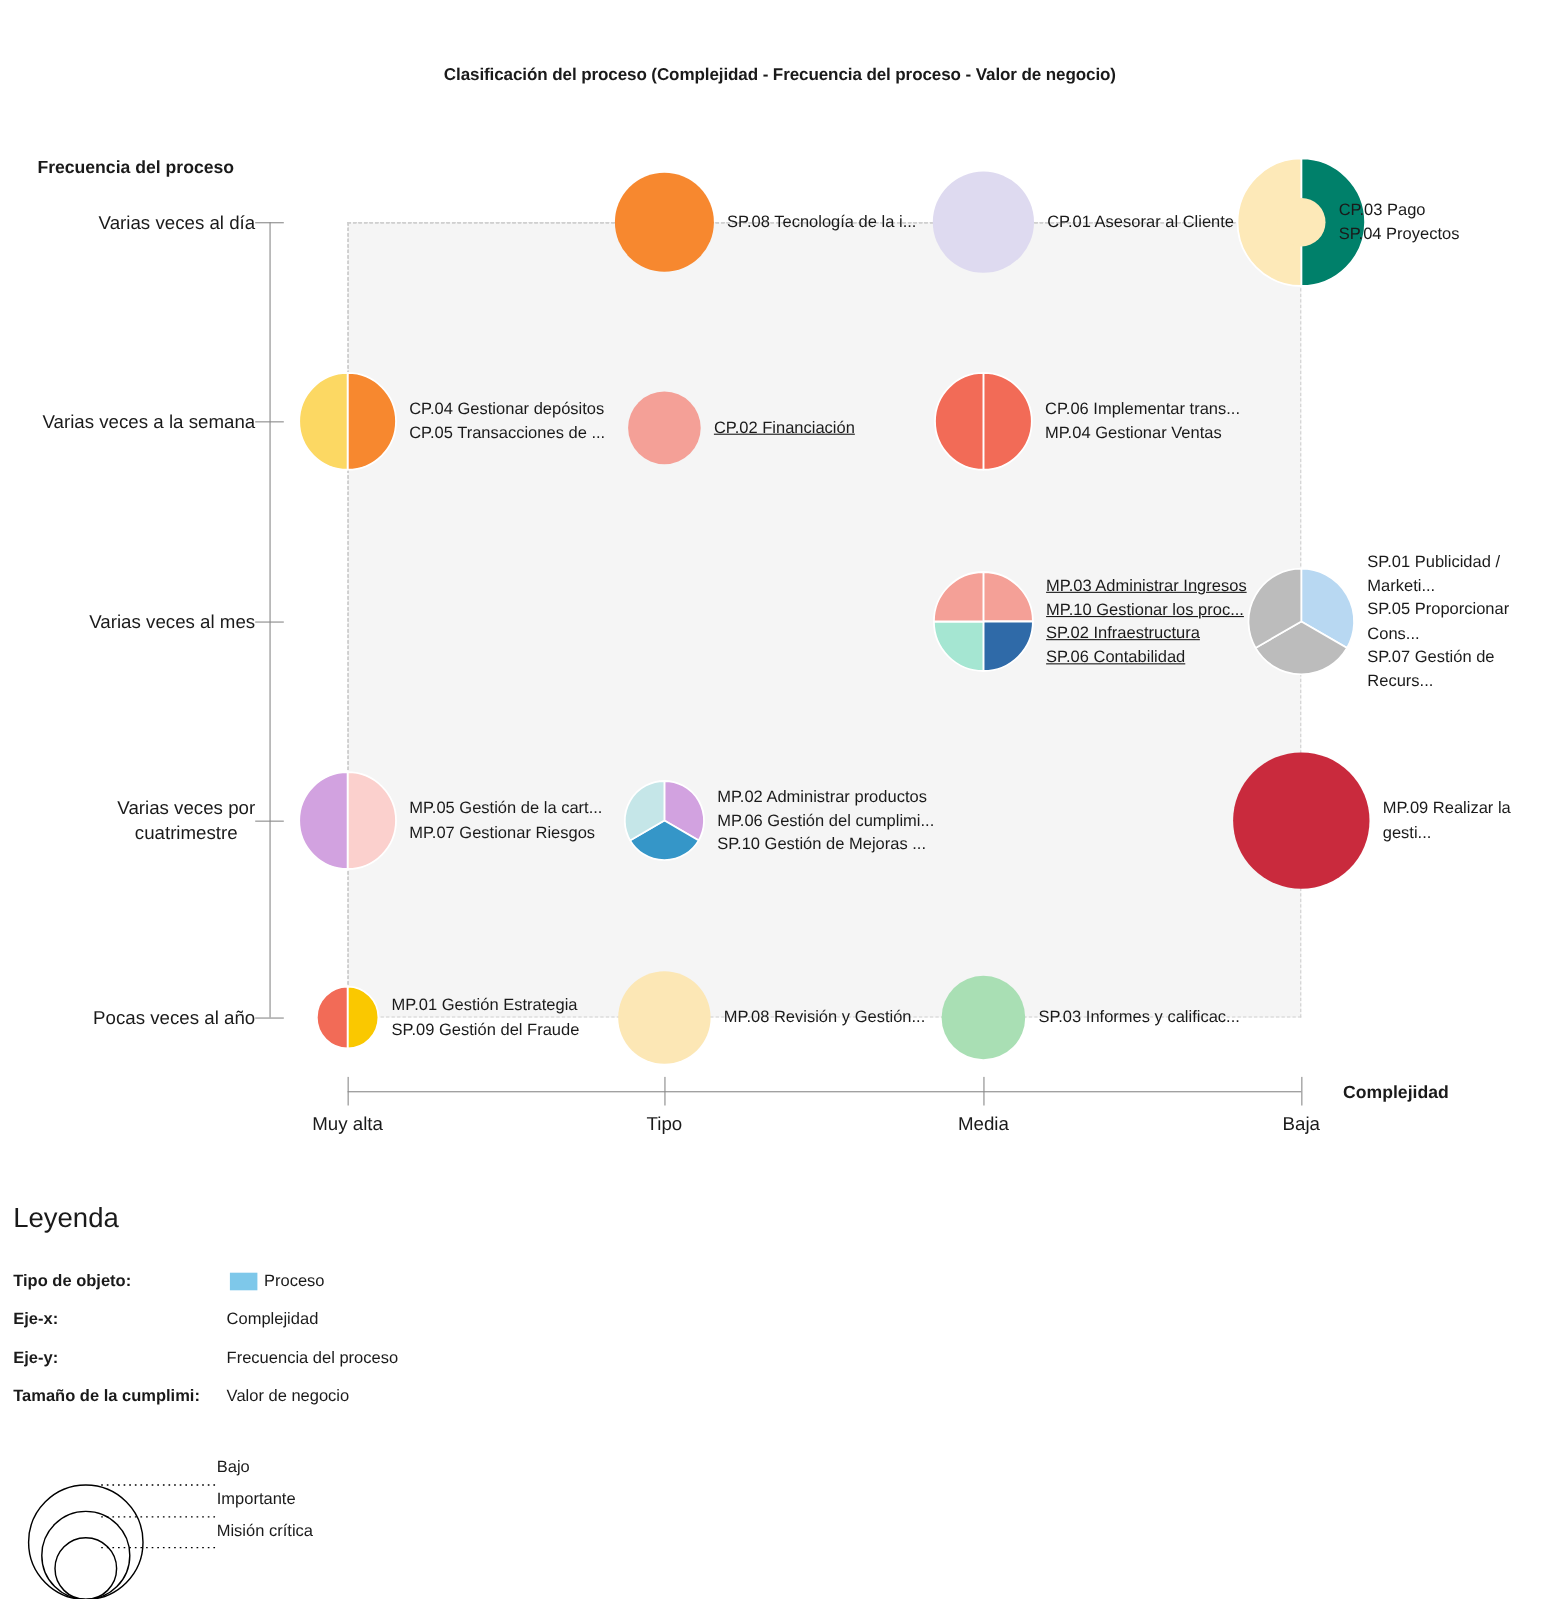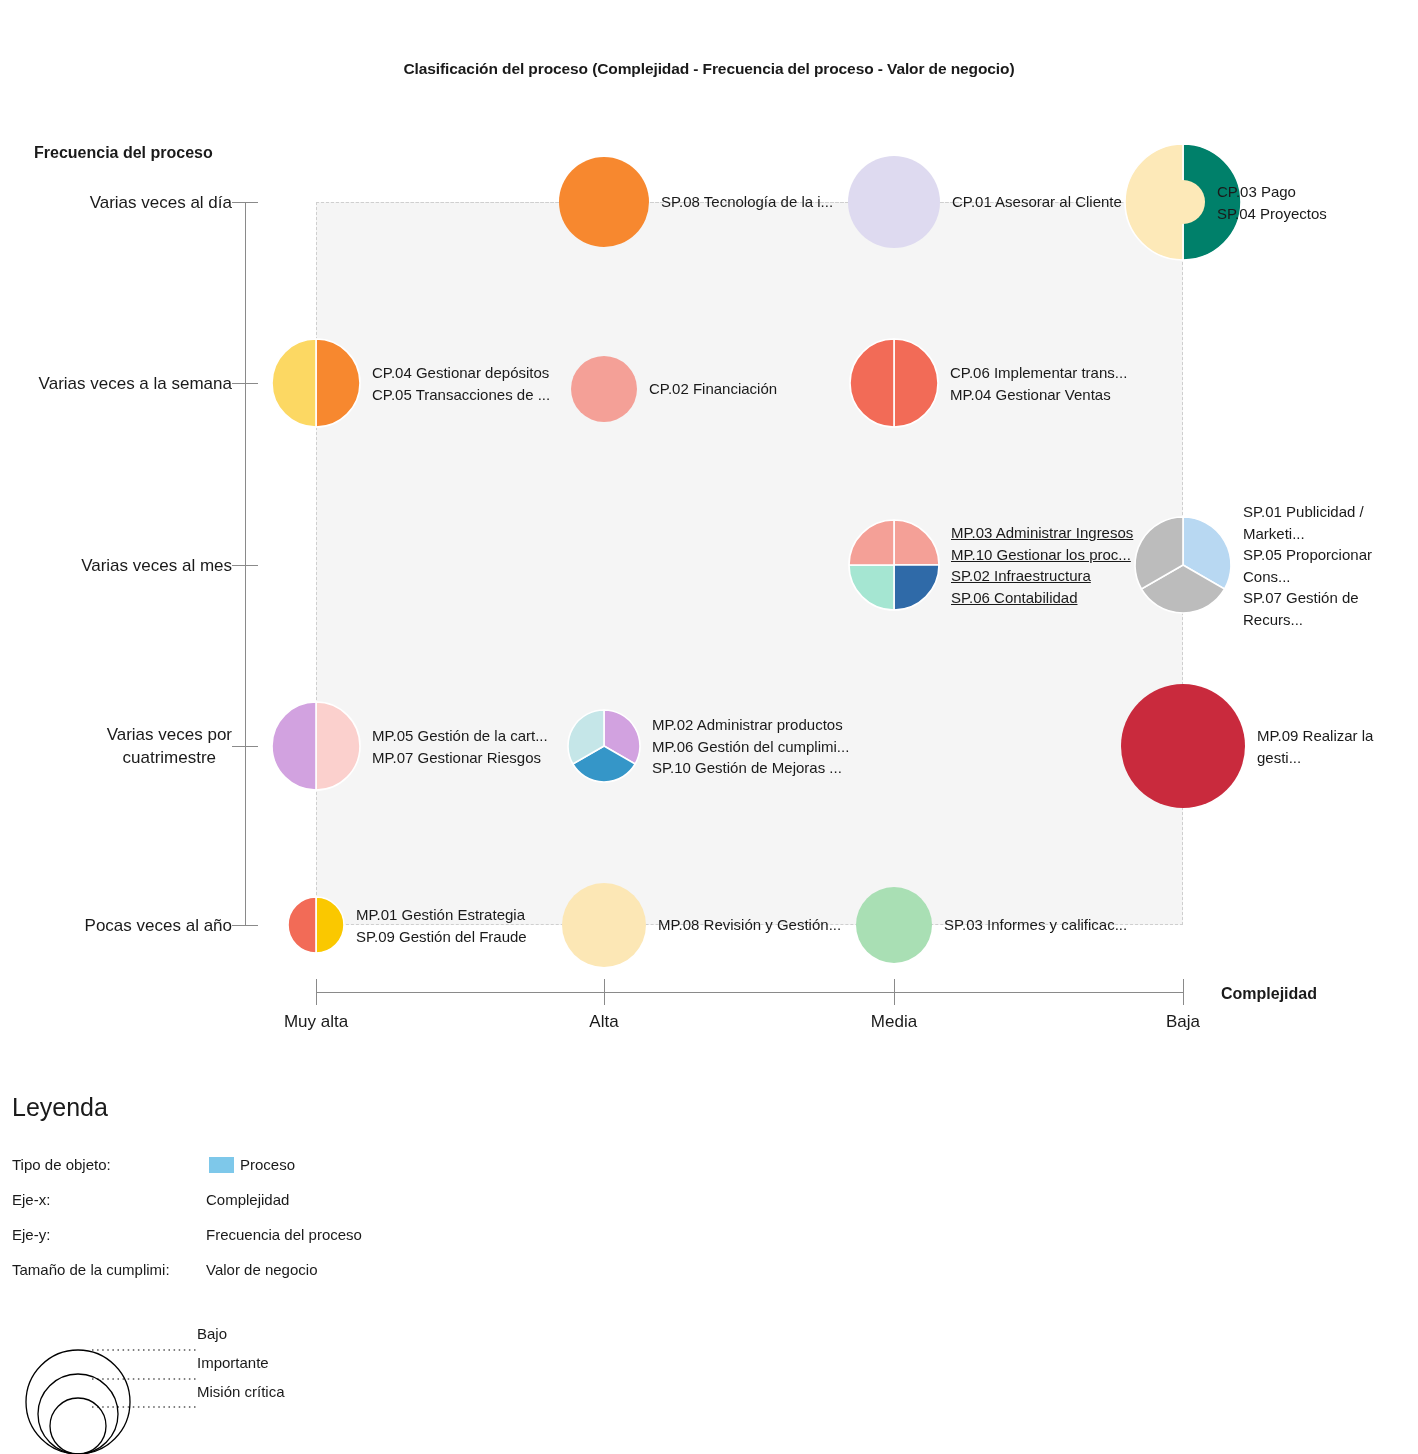--- a/index.html
+++ b/index.html
@@ -61,21 +61,21 @@
   .x-tick-label{position:absolute;top:1012px;font-size:17px;transform:translateX(-50%);}
   
   .bubble{position:absolute;transform:translate(-50%,-50%);}
   .bubble svg{display:block;overflow:visible;}
   .bubble-label{
     position:absolute;font-size:15px;line-height:21.5px;white-space:pre-line;
     transform:translateY(-50%);
   }
   
   #legend-title{position:absolute;left:12px;top:1093px;font-size:25px;}
-  .legend-row-key{position:absolute;left:12px;font-size:15px;font-weight:normal;}
+  .legend-row-key{position:absolute;left:12px;font-size:15px;font-weight:bold;}
   .legend-row-val{position:absolute;left:206px;font-size:15px;}
   #legend-swatch{
     position:absolute;left:209px;top:1157px;width:25px;height:16px;
     background:#7ec8ea;
   }
   #size-legend{position:absolute;left:10px;top:1310px;width:340px;height:144px;}
   .size-legend-label{position:absolute;font-size:15px;}
 </style>
 </head>
 <body>
@@ -232,30 +232,30 @@
     <div class="size-legend-label" style="left: 197px; top: 1383px;">Misión crítica</div>
   </div>
 
 <div class="y-tick-label" style="top: 190.5px;">Varias veces al día</div>
 <div class="y-tick-label" style="top: 371.5px;">Varias veces a la semana</div>
 <div class="y-tick-label" style="top: 553.5px;">Varias veces al mes</div>
 <div class="y-tick-label" style="top: 723px; margin-left: 20px;">Varias veces por
 cuatrimestre</div>
 <div class="y-tick-label" style="top: 913.5px;">Pocas veces al año</div>
 <div class="x-tick-label" style="left: 316px; text-align: center;">Muy alta</div>
-<div class="x-tick-label" style="left: 604px;">Alta</div>
+<div class="x-tick-label" style="left: 604px;">Tipo</div>
 <div class="x-tick-label" style="left: 894px;">Media</div>
 <div class="x-tick-label" style="left: 1183px;">Baja</div>
 <div class="bubble-label" style="left: 661px; top: 202px;">SP.08 Tecnología de la i...</div>
 <div class="bubble-label" style="left: 952px; top: 202px;">CP.01 Asesorar al Cliente</div>
 <div class="bubble-label" style="left: 1217px; top: 202px;">CP.03 Pago
 SP.04 Proyectos</div>
 <div class="bubble-label" style="left: 372px; top: 383px;">CP.04 Gestionar depósitos
 CP.05 Transacciones de ...</div>
-<div class="bubble-label" style="left: 649px; top: 389px;">CP.02 Financiación</div>
+<div class="bubble-label" style="left: 649px; top: 389px; text-decoration: underline;">CP.02 Financiación</div>
 <div class="bubble-label" style="left: 950px; top: 383px;">CP.06 Implementar trans...
 MP.04 Gestionar Ventas</div>
 <div class="bubble-label" style="left: 951px; top: 565px; text-decoration: underline;">MP.03 Administrar Ingresos
 MP.10 Gestionar los proc...
 SP.02 Infraestructura
 SP.06 Contabilidad</div>
 <div class="bubble-label" style="left: 1243px; top: 565px;">SP.01 Publicidad / Marketi...
 SP.05 Proporcionar Cons...
 SP.07 Gestión de Recurs...</div>
 <div class="bubble-label" style="left: 372px; top: 746px;">MP.05 Gestión de la cart...

